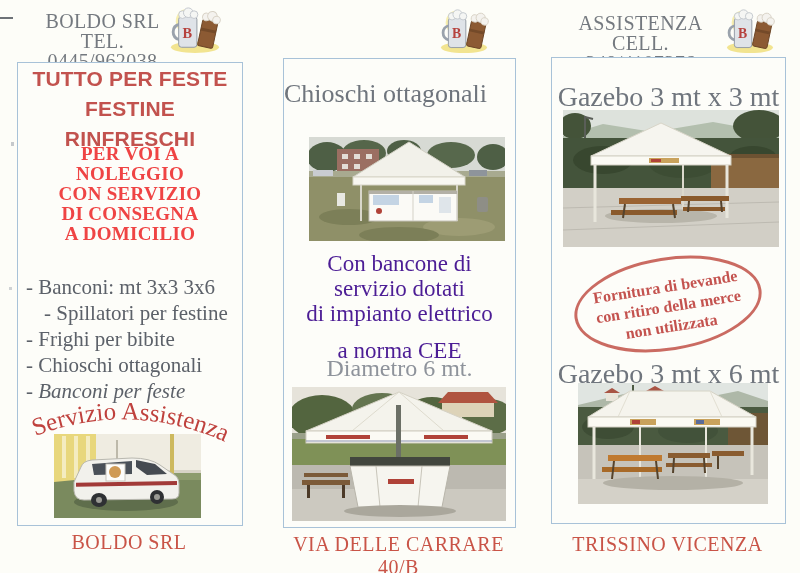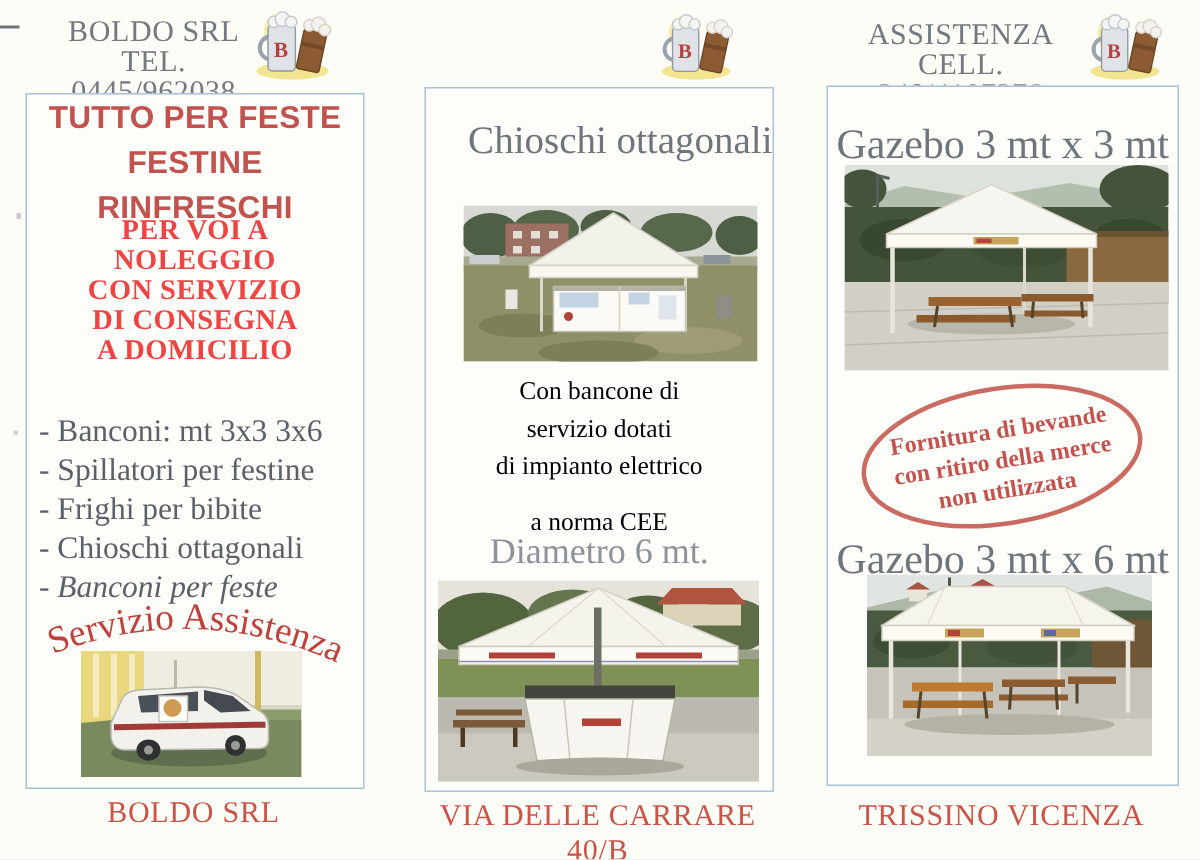--- a/index.html
+++ b/index.html
@@ -7,22 +7,22 @@
         font-family:"Liberation Serif",serif;}
   .box{position:absolute;border:1px solid #a8c2d8;background:#fdfdf9;}
   .hdr{position:absolute;text-align:center;color:#74797f;font-size:20px;line-height:20px;letter-spacing:.4px;}
   .abs{position:absolute;}
   .red-line{position:absolute;width:100%;text-align:center;
             font-family:"Liberation Sans",sans-serif;font-weight:700;
             font-size:21px;color:#c2524e;letter-spacing:.2px;}
   .blue-line{position:absolute;width:100%;text-align:center;font-weight:700;
              font-size:19px;color:#ef4444;letter-spacing:.3px;}
   .list-item{position:absolute;left:8px;font-size:21px;color:#5c6169;white-space:nowrap;}
-  .mid-title{position:absolute;width:100%;text-align:right;font-size:26px;color:#6f757d;}
-  .lblue-line{position:absolute;width:100%;text-align:center;font-size:17px;color:#000000;}
+  .mid-title{position:absolute;width:100%;text-align:left;font-size:26px;color:#6f757d;}
+  .lblue-line{position:absolute;width:100%;text-align:center;font-size:23px;color:#4c1d95;}
   .diam{position:absolute;width:100%;text-align:center;font-size:24px;color:#8e939b;}
   .gaz-title{position:absolute;width:100%;text-align:center;font-size:28px;color:#6f757d;}
   .footer{position:absolute;text-align:center;font-size:20px;color:#c95447;letter-spacing:.5px;}
   svg{display:block;}
   .artifact{position:absolute;}
 </style>
 </head>
 <body>
 
 <div class="page">
@@ -78,21 +78,21 @@
     <div class="red-line" style="top:34px;">FESTINE</div>
     <div class="red-line" style="top:64px;">RINFRESCHI</div>
 
     <div class="blue-line" style="top:80px;">PER VOI A</div>
     <div class="blue-line" style="top:100px;">NOLEGGIO</div>
     <div class="blue-line" style="top:120px;">CON SERVIZIO</div>
     <div class="blue-line" style="top:140px;">DI CONSEGNA</div>
     <div class="blue-line" style="top:160px;">A DOMICILIO</div>
 
     <div class="list-item" style="top:212px;">- Banconi: mt 3x3 3x6</div>
-    <div class="list-item" style="top:238px;">- Spillatori per festine</div>
+    <div class="list-item" style="top:238px;margin-left:18px;">- Spillatori per festine</div>
     <div class="list-item" style="top:264px;">- Frighi per bibite</div>
     <div class="list-item" style="top:290px;">- Chioschi ottagonali</div>
     <div class="list-item" style="top:316px;font-style:italic;">- Banconi per feste</div>
 
     <svg class="abs" style="left:2px;top:330px;z-index:2;" width="220" height="58" viewBox="0 0 220 58">
       <path id="svc-arc" d="M8,46 Q110,4 212,52" fill="none"></path>
       <text font-family="Liberation Serif, serif" font-size="25" fill="#bf413d">
         <textPath href="#svc-arc" startOffset="50%" text-anchor="middle">Servizio Assistenza</textPath>
       </text>
     </svg>

